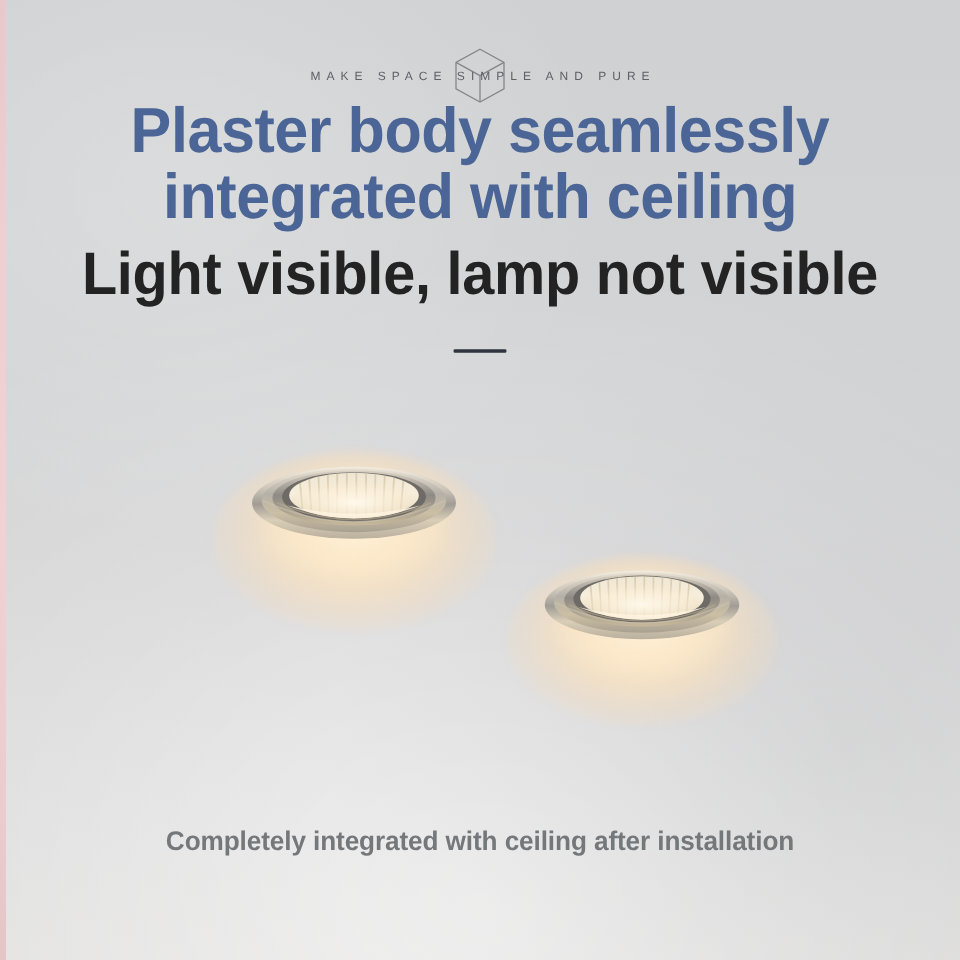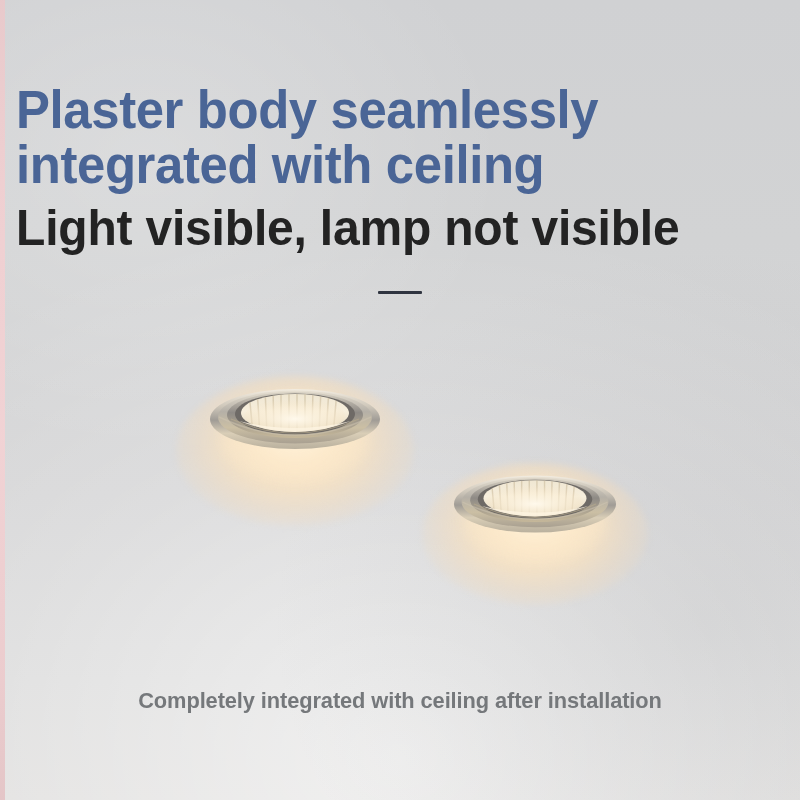--- a/index.html
+++ b/index.html
@@ -84,21 +84,21 @@
     white-space: nowrap;
     text-indent: 5px;
   }
 
   
   .headline {
     position: absolute;
     top: 82px;
     left: 0;
     width: 800px;
-    text-align: left;
+    text-align: center;
   }
   .h-line {
     font-family: "Liberation Sans Narrow", "Liberation Sans", sans-serif;
     font-weight: 700;
     font-size: 53px;
     line-height: 55px;
     letter-spacing: -0.4px;
     color: #4a6596;
     white-space: nowrap;
     transform: scaleX(0.96);
@@ -179,20 +179,30 @@
   }
 </style>
 </head>
 <body>
 
 <div id="poster">
 
   <div class="wall-shade"></div>
   <div class="edge-tint-left"></div>
 
+  <div class="tagline-wrap">
+    <span class="cube-icon">
+      <svg width="46" height="48" viewBox="0 0 46 48" fill="none">
+        <path d="M23 2 L43 13 L43 35 L23 46 L3 35 L3 13 Z" stroke="#73777c" stroke-width="1.1" fill="none"></path>
+        <path d="M3 13 L23 24 L43 13" stroke="#73777c" stroke-width="1.1" fill="none"></path>
+        <path d="M23 24 L23 46" stroke="#73777c" stroke-width="1.1" fill="none"></path>
+      </svg>
+    </span>
+    <span class="tagline">MAKE SPACE SIMPLE AND PURE</span>
+  </div>
 
   <div class="headline">
     <div class="h-line">Plaster body seamlessly</div>
     <div class="h-line">integrated with ceiling</div>
     <div class="h-line sub">Light visible, lamp not visible</div>
   </div>
 
   <div class="divider"></div>
 
   <div class="lamp" style="left:175px; top:345px; width:240px; height:180px;">

